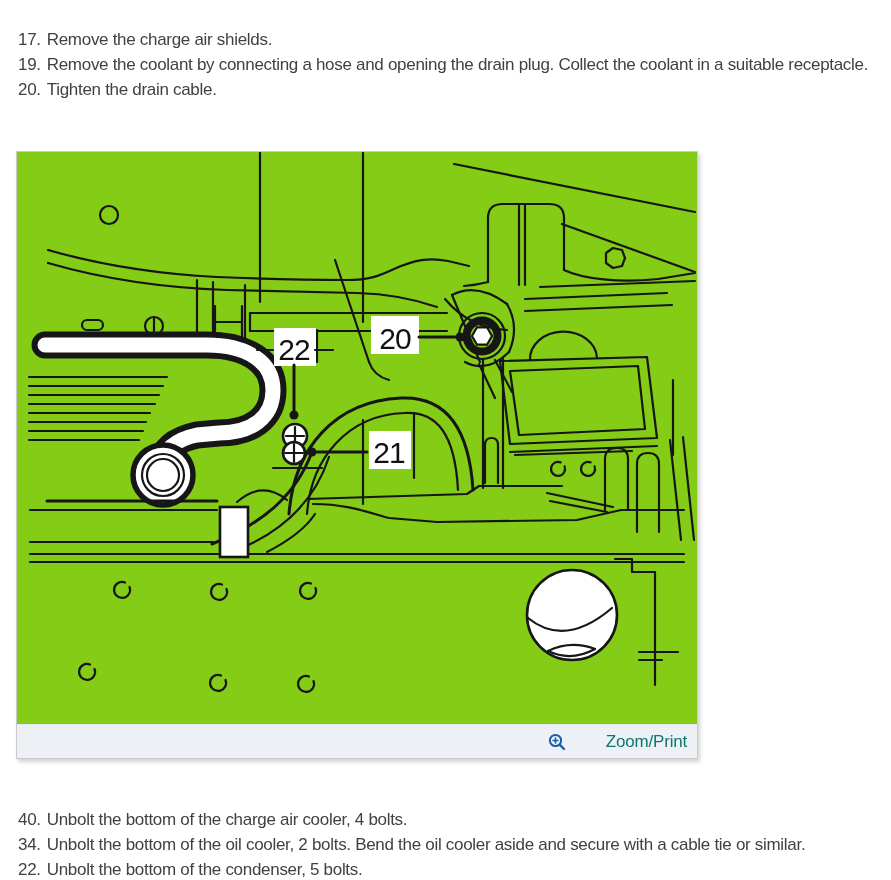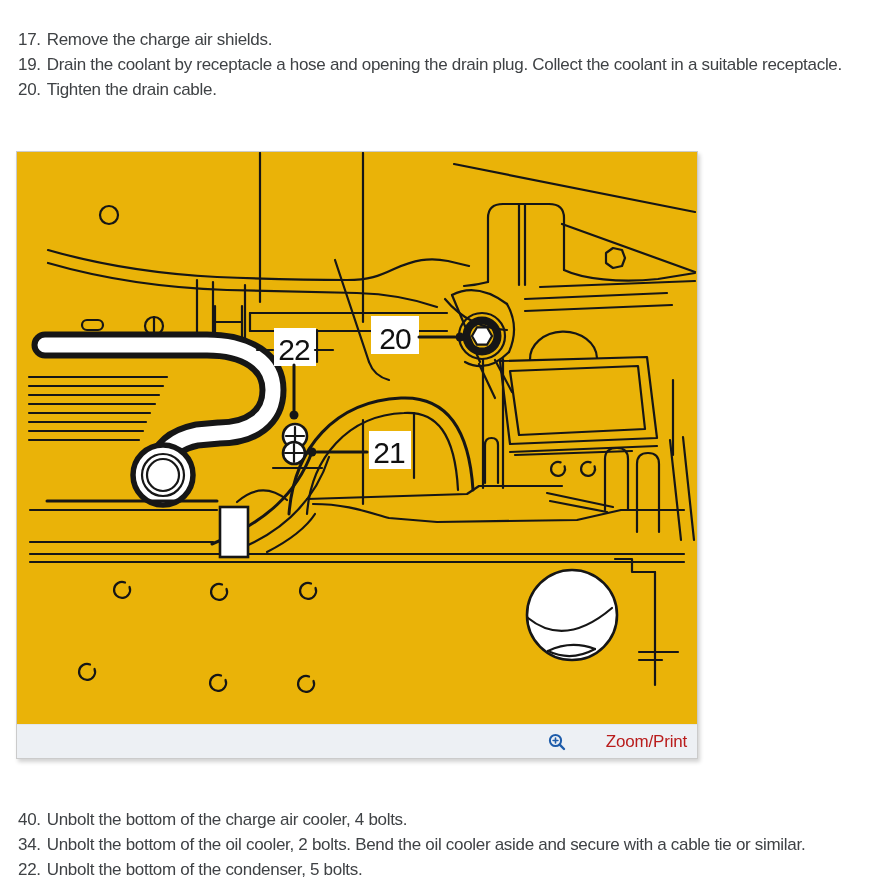--- a/index.html
+++ b/index.html
@@ -12,37 +12,37 @@
   .steps{position:absolute;left:18px;width:880px;}
   .steps-top{top:27px;}
   .steps-bottom{top:807px;}
   .step{white-space:nowrap;overflow:hidden;line-height:25px;font-size:17px;letter-spacing:-0.3px;color:#3f4245;}
   .step .num{margin-right:6px;}
   .figure{
     position:absolute;left:16px;top:151px;width:680px;
     border:1px solid #cbcbcb;background:#ffffff;
     box-shadow:2px 3px 4px rgba(0,0,0,0.18);
   }
-  .figure-body{width:680px;height:572px;background:#eab308;position:relative;}
+  .figure-body{width:680px;height:572px;background:#84cc16;position:relative;}
   .figure-footer{
     width:680px;height:34px;display:flex;align-items:center;justify-content:flex-end;
     box-sizing:border-box;padding-right:10px;border-top:1px solid #e2e6ec;
   }
   .zoom-link{display:flex;align-items:center;gap:5px;font-size:17px;letter-spacing:-0.2px;cursor:pointer;text-decoration:none;}
   
   .ln{fill:none;stroke:#161616;stroke-width:2.2;stroke-linecap:round;stroke-linejoin:round;}
   .th{stroke-width:3;}
   .callout{font-size:30px;fill:#111;letter-spacing:-1px;}
 </style>
 </head>
 <body>
 
 <div class="steps steps-top">
   <div class="step"><span class="num">17.</span><span>Remove the charge air shields.</span></div>
-  <div class="step"><span class="num">19.</span><span>Drain the coolant by receptacle a hose and opening the drain plug. Collect the coolant in a suitable receptacle.</span></div>
+  <div class="step"><span class="num">19.</span><span>Remove the coolant by connecting a hose and opening the drain plug. Collect the coolant in a suitable receptacle.</span></div>
   <div class="step"><span class="num">20.</span><span>Tighten the drain cable.</span></div>
 </div>
 
 <div class="figure">
   <div class="figure-body">
     <svg width="680" height="572" viewBox="0 0 680 572">
 
       <g>
         <path class="ln" d="M243,1 V150"></path>
         <path class="ln" d="M346,1 V170"></path>
@@ -227,21 +227,21 @@
       <g>
         <rect x="354" y="164" width="48" height="38" fill="#ffffff"></rect>
         <text class="callout" x="378" y="197" text-anchor="middle">20</text>
         <path class="ln th" d="M402,185 H438"></path>
         <circle cx="443" cy="185" r="4.5" fill="#161616"></circle>
       </g>
     </svg>
   </div>
 
   <div class="figure-footer" style="background:#edf0f4;">
-    <a class="zoom-link" href="#" style="color:#b91c1c;gap:40px;">
+    <a class="zoom-link" href="#" style="color:#0f766e;gap:40px;">
       <svg width="18" height="18" viewBox="0 0 18 18">
         <circle cx="7.5" cy="7.5" r="5.6" fill="none" stroke="#1e5caa" stroke-width="2"></circle>
         <path d="M11.7,11.7 L16,16" stroke="#1e5caa" stroke-width="2.4" stroke-linecap="round"></path>
         <path d="M7.5,5.1 V9.9 M5.1,7.5 H9.9" stroke="#1e5caa" stroke-width="1.6" stroke-linecap="round"></path>
       </svg>
       <span>Zoom/Print</span>
     </a>
   </div>
 </div>
 

